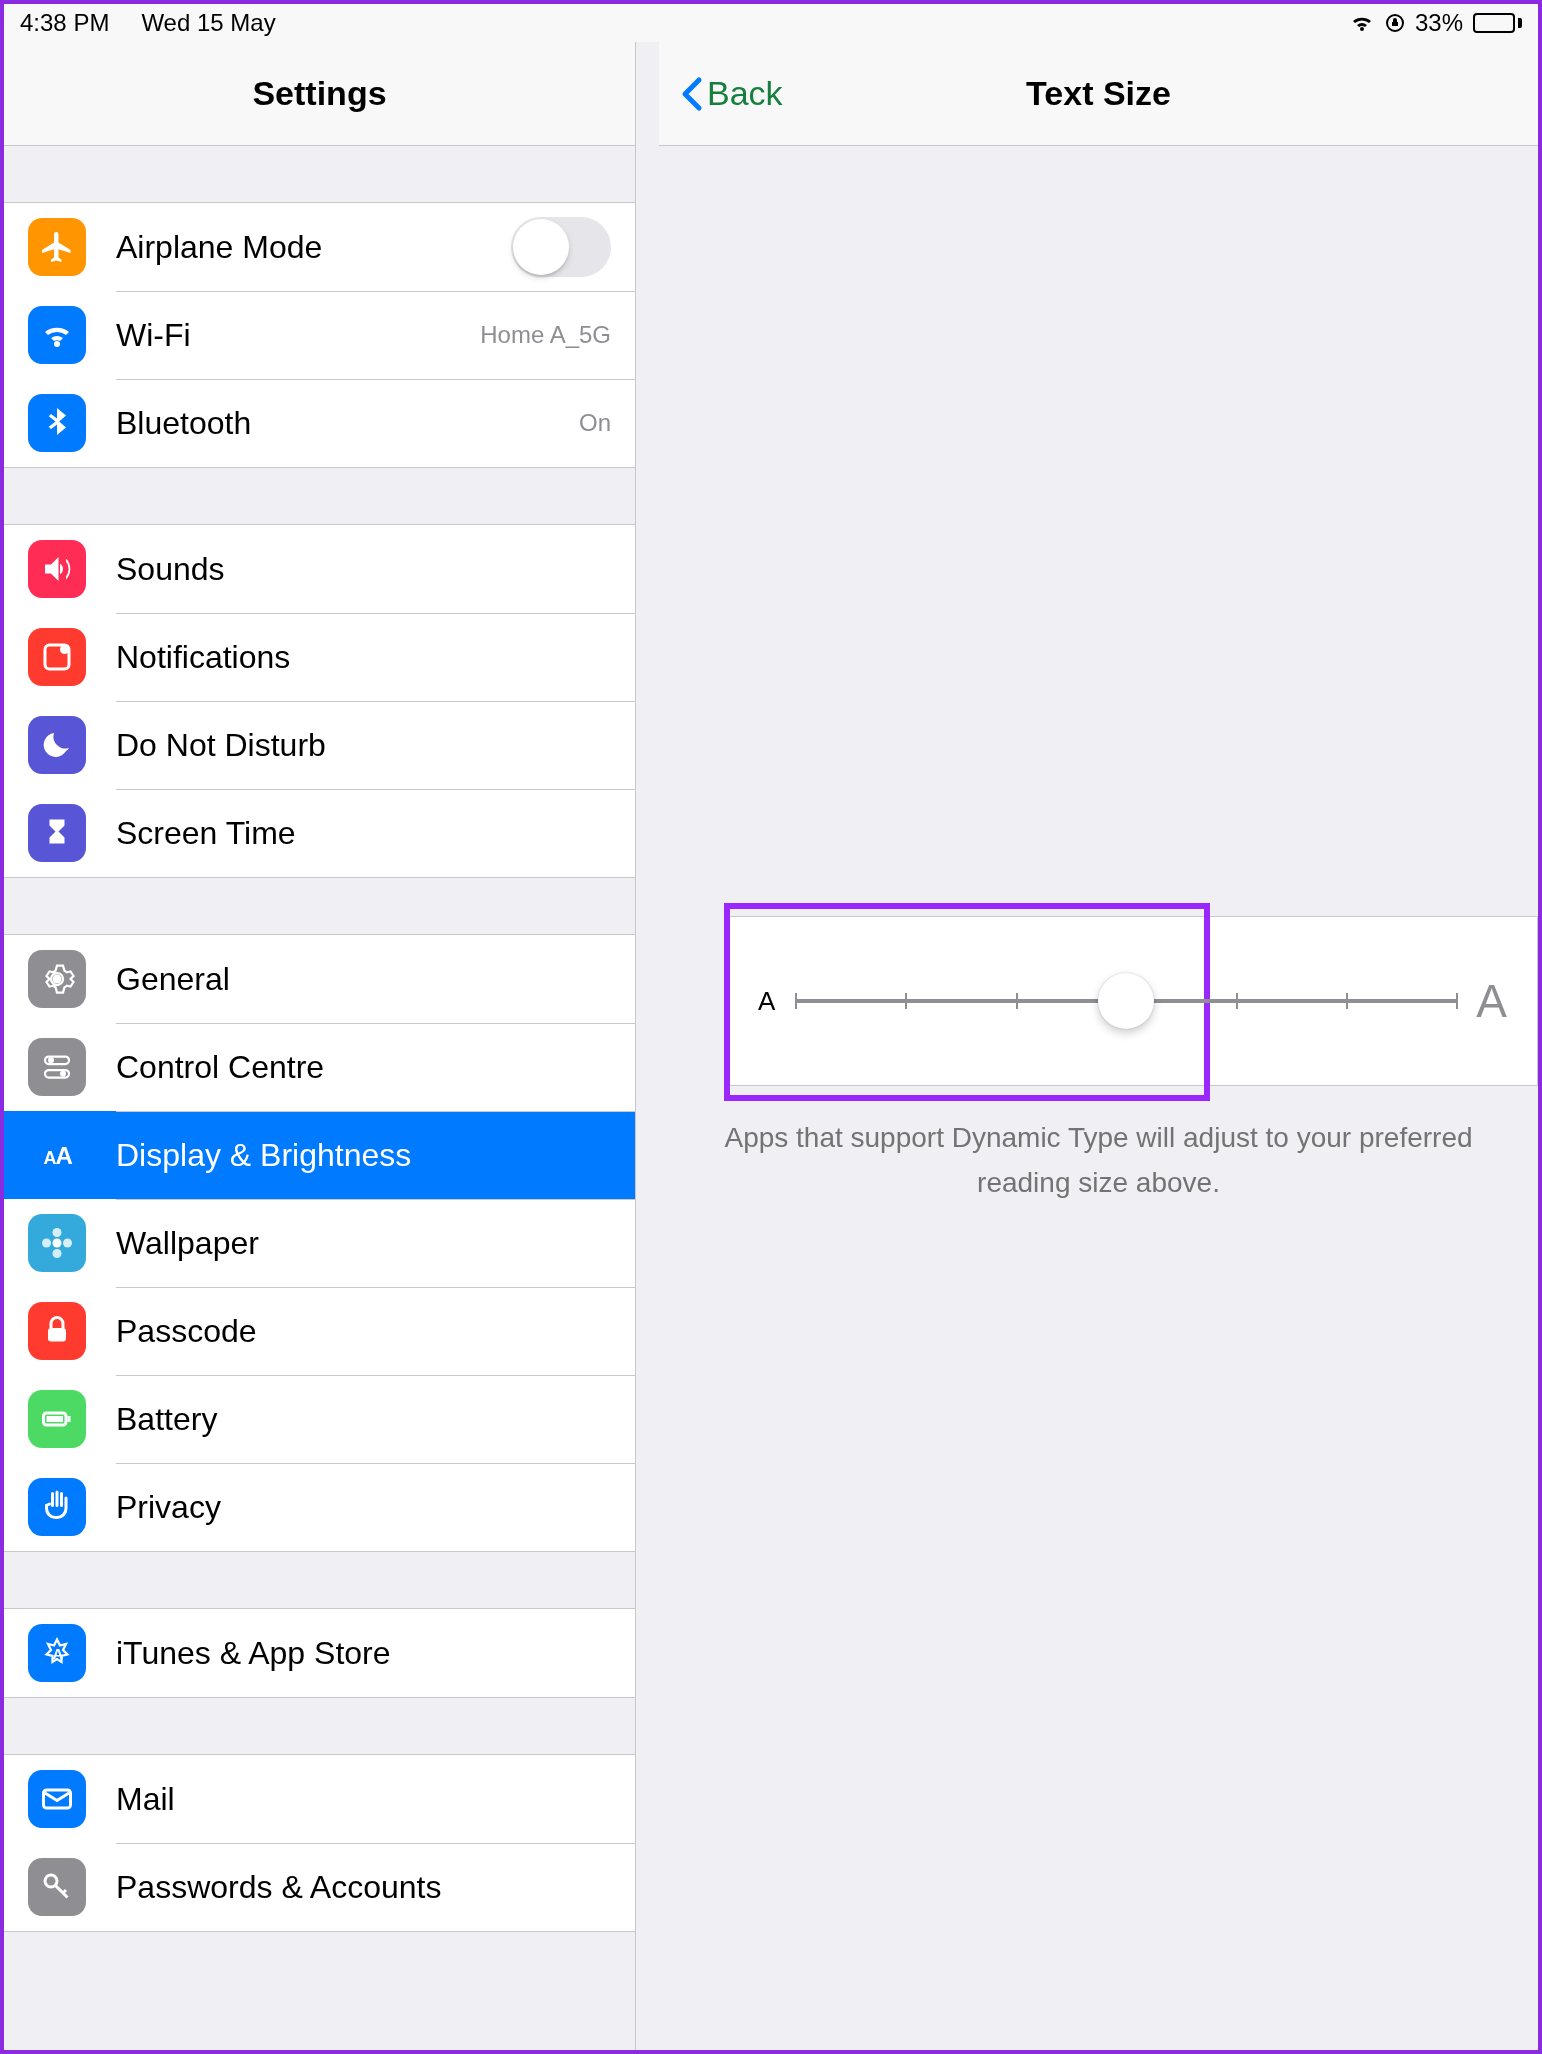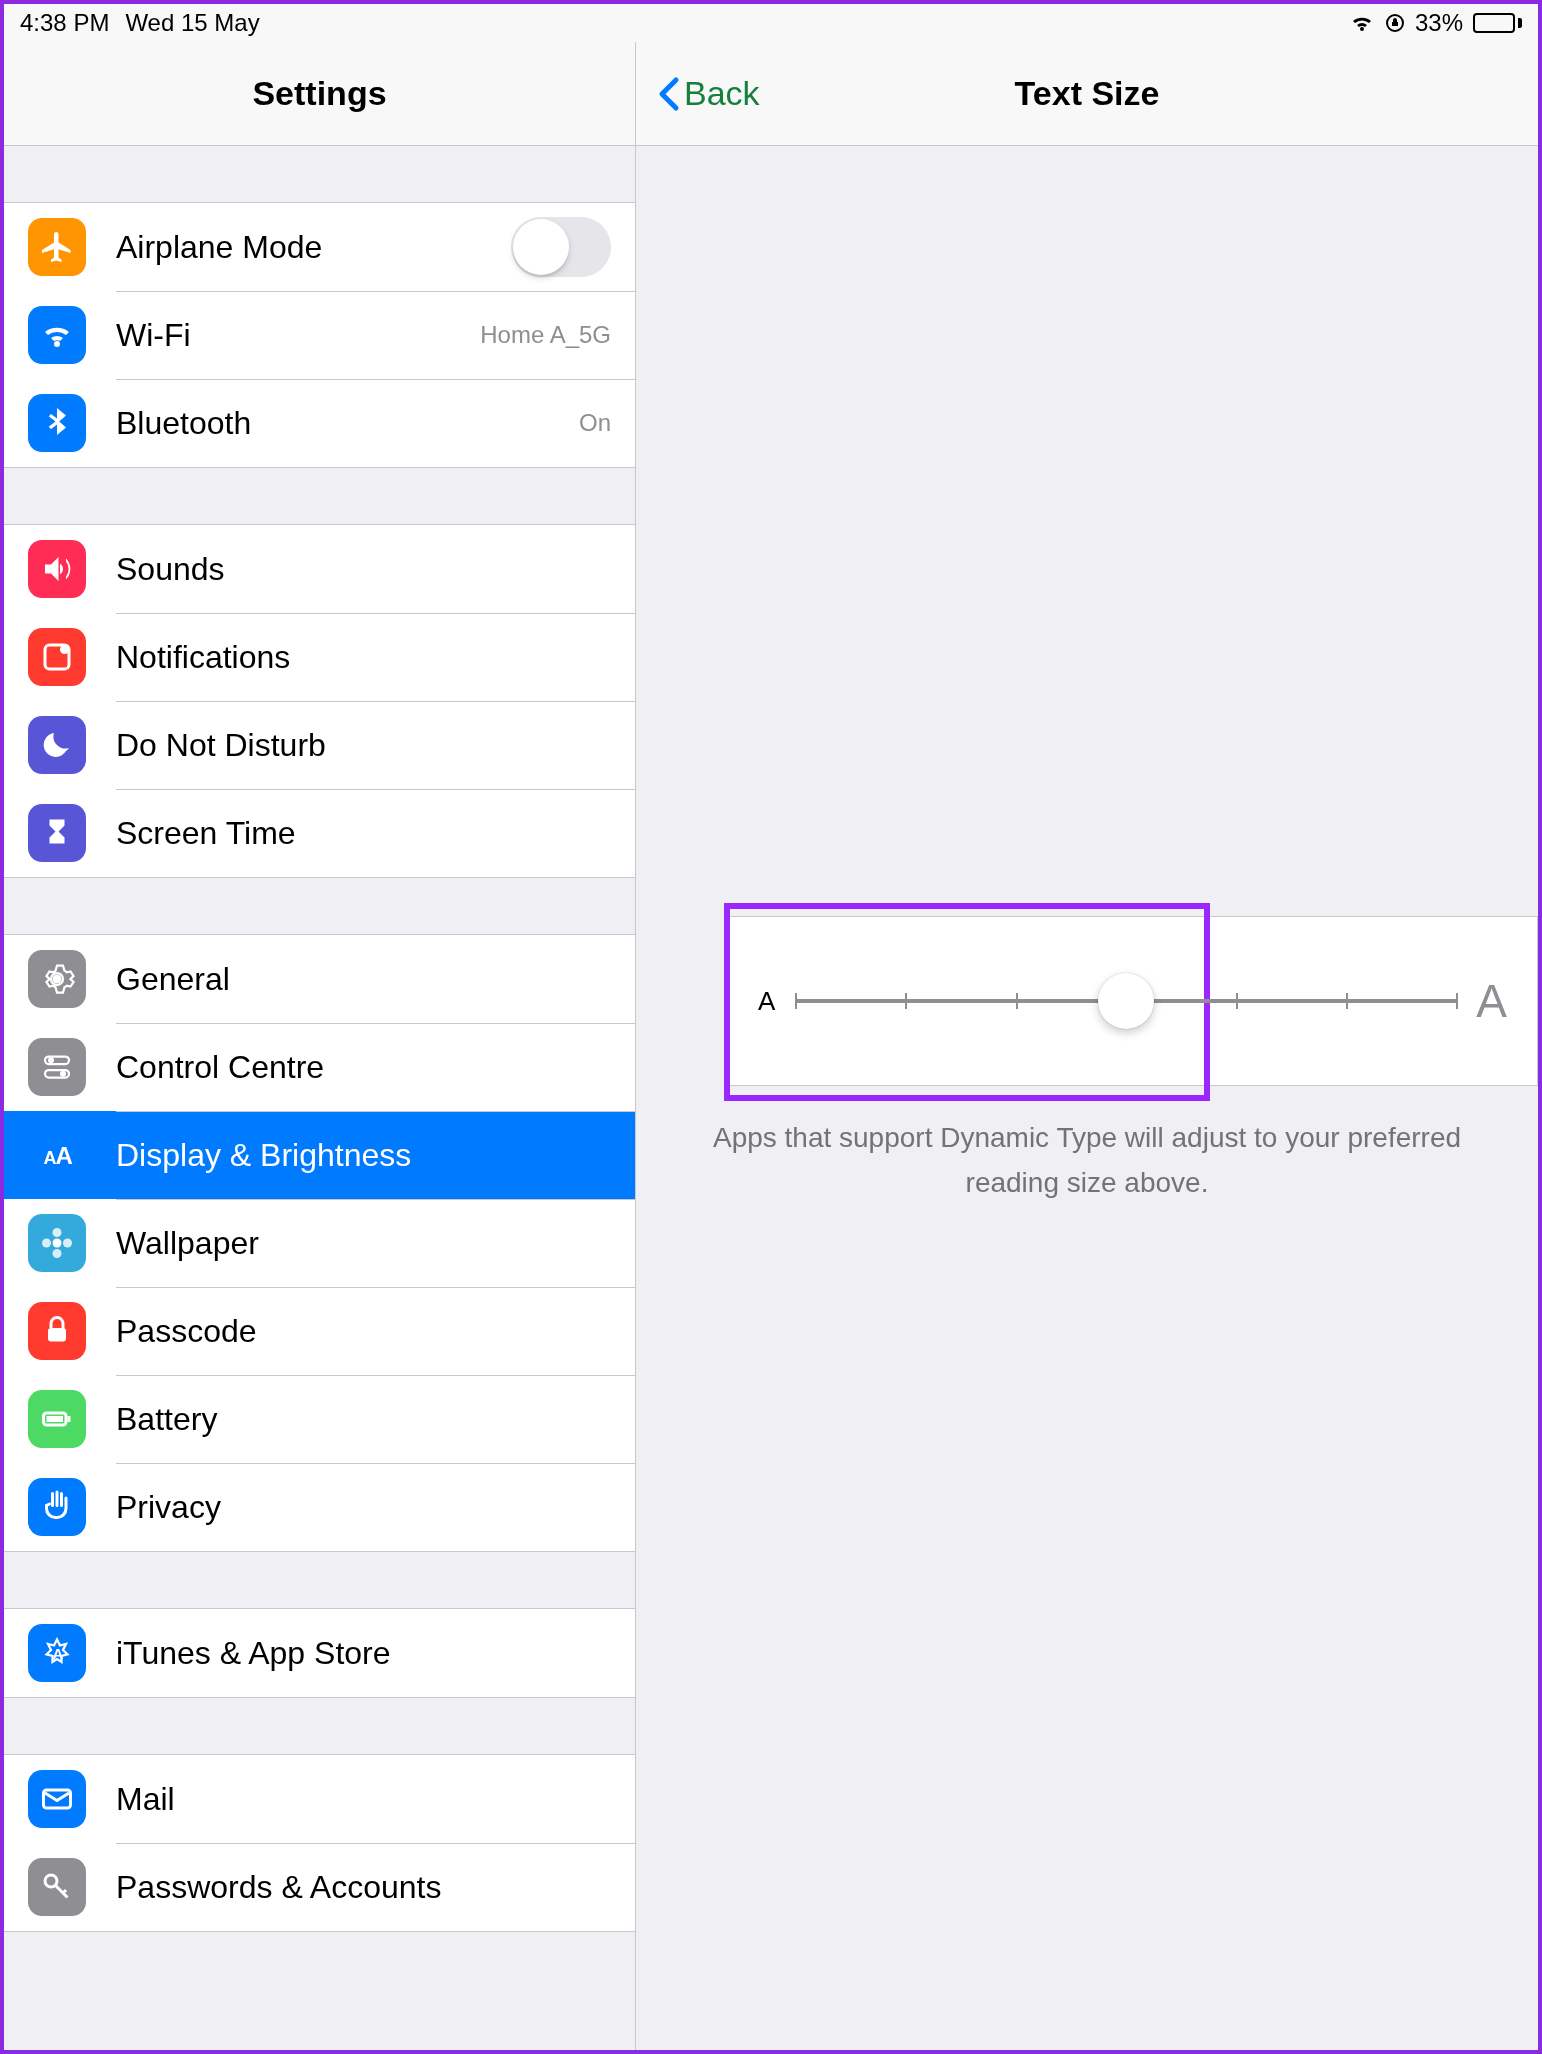--- a/index.html
+++ b/index.html
@@ -25,21 +25,21 @@
     justify-content: space-between;
     align-items: center;
     padding: 0 16px;
     font-size: 24px;
     font-weight: 500;
     background: #f8f8f8;
     color: #000;
   }
   .status-left { display: flex; gap: 16px; align-items: center; }
   .status-right { display: flex; gap: 10px; align-items: center; }
-  .date-text { font-weight: 400; }
+  .date-text { font-weight: 400; margin-left: 16px; }
 
   .wifi-icon, .lock-icon { display:inline-flex; }
   .battery-shell {
     display: inline-flex;
     align-items: center;
     gap: 3px;
   }
   .battery-body {
     width: 42px; height: 20px;
     border: 2px solid #000;
@@ -48,20 +48,21 @@
     padding:2px;
   }
   .battery-fill { height:100%; width:33%; background:#000; border-radius:1px;}
   .battery-tip { width:4px; height:10px; background:#000; border-radius:0 2px 2px 0;}
 
   
   .split {
     flex: 1;
     display: flex;
     min-height: 0;
+    gap: 23px;
   }
   .sidebar {
     width: 632px;
     border-right: 1px solid #c8c7cc;
     background: #efeff4;
     display: flex;
     flex-direction: column;
   }
   .detail {
     flex: 1;

